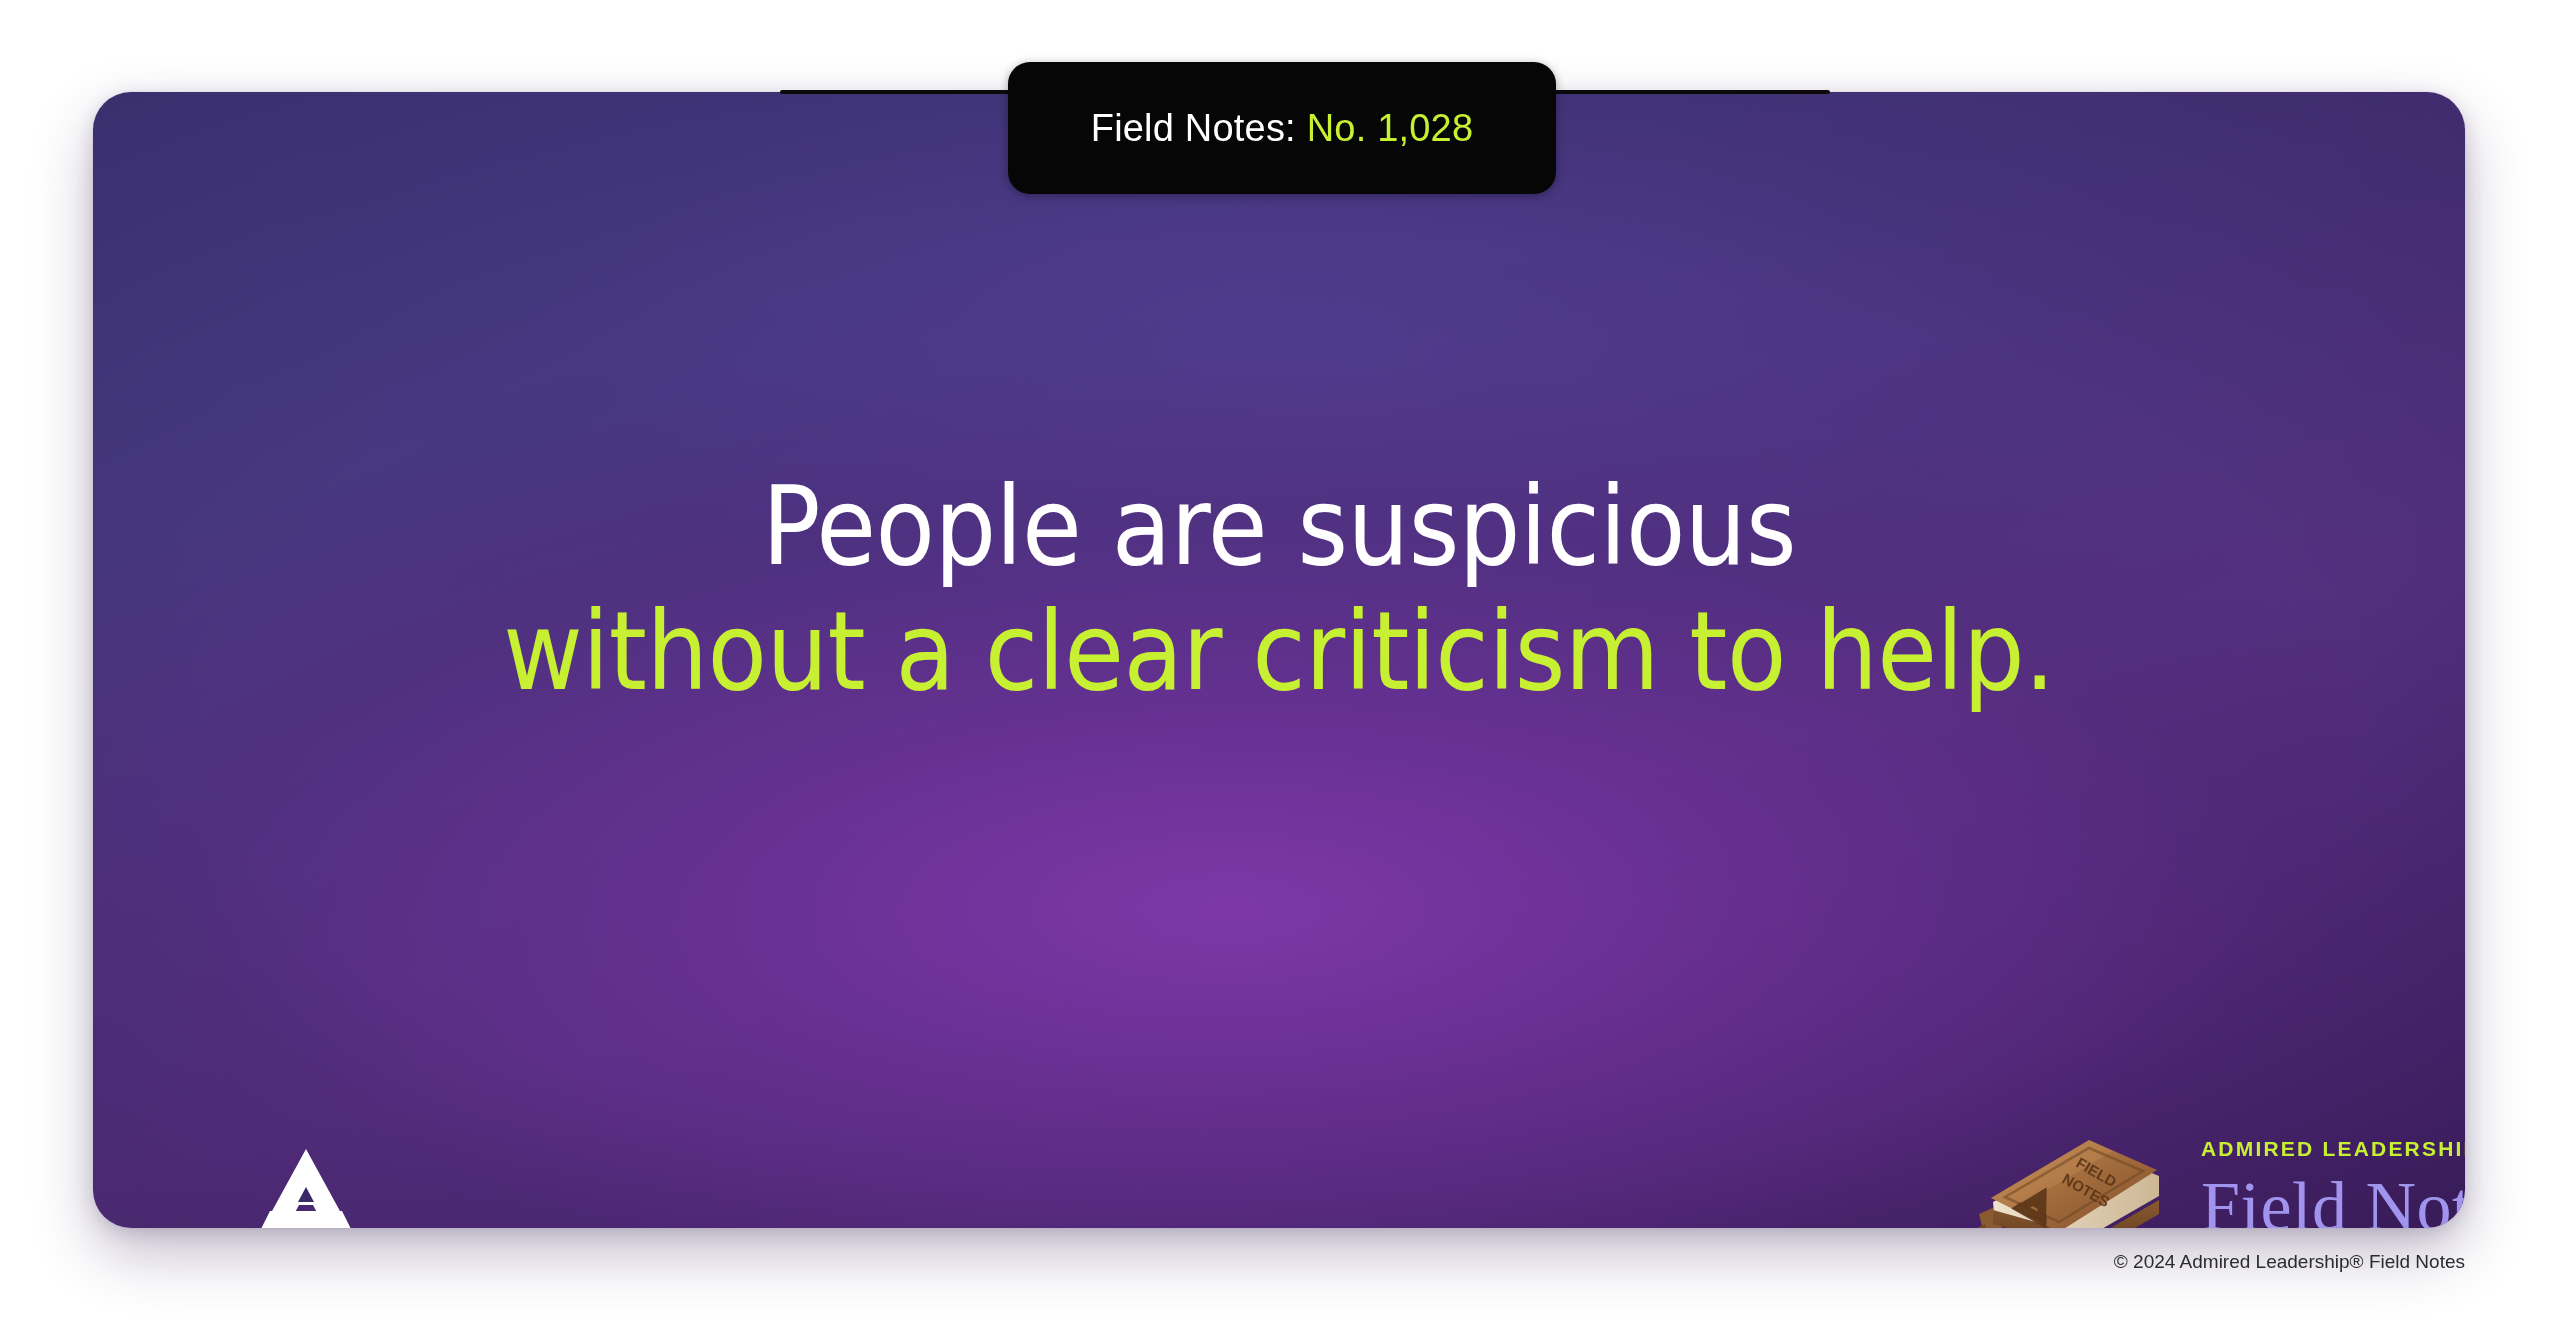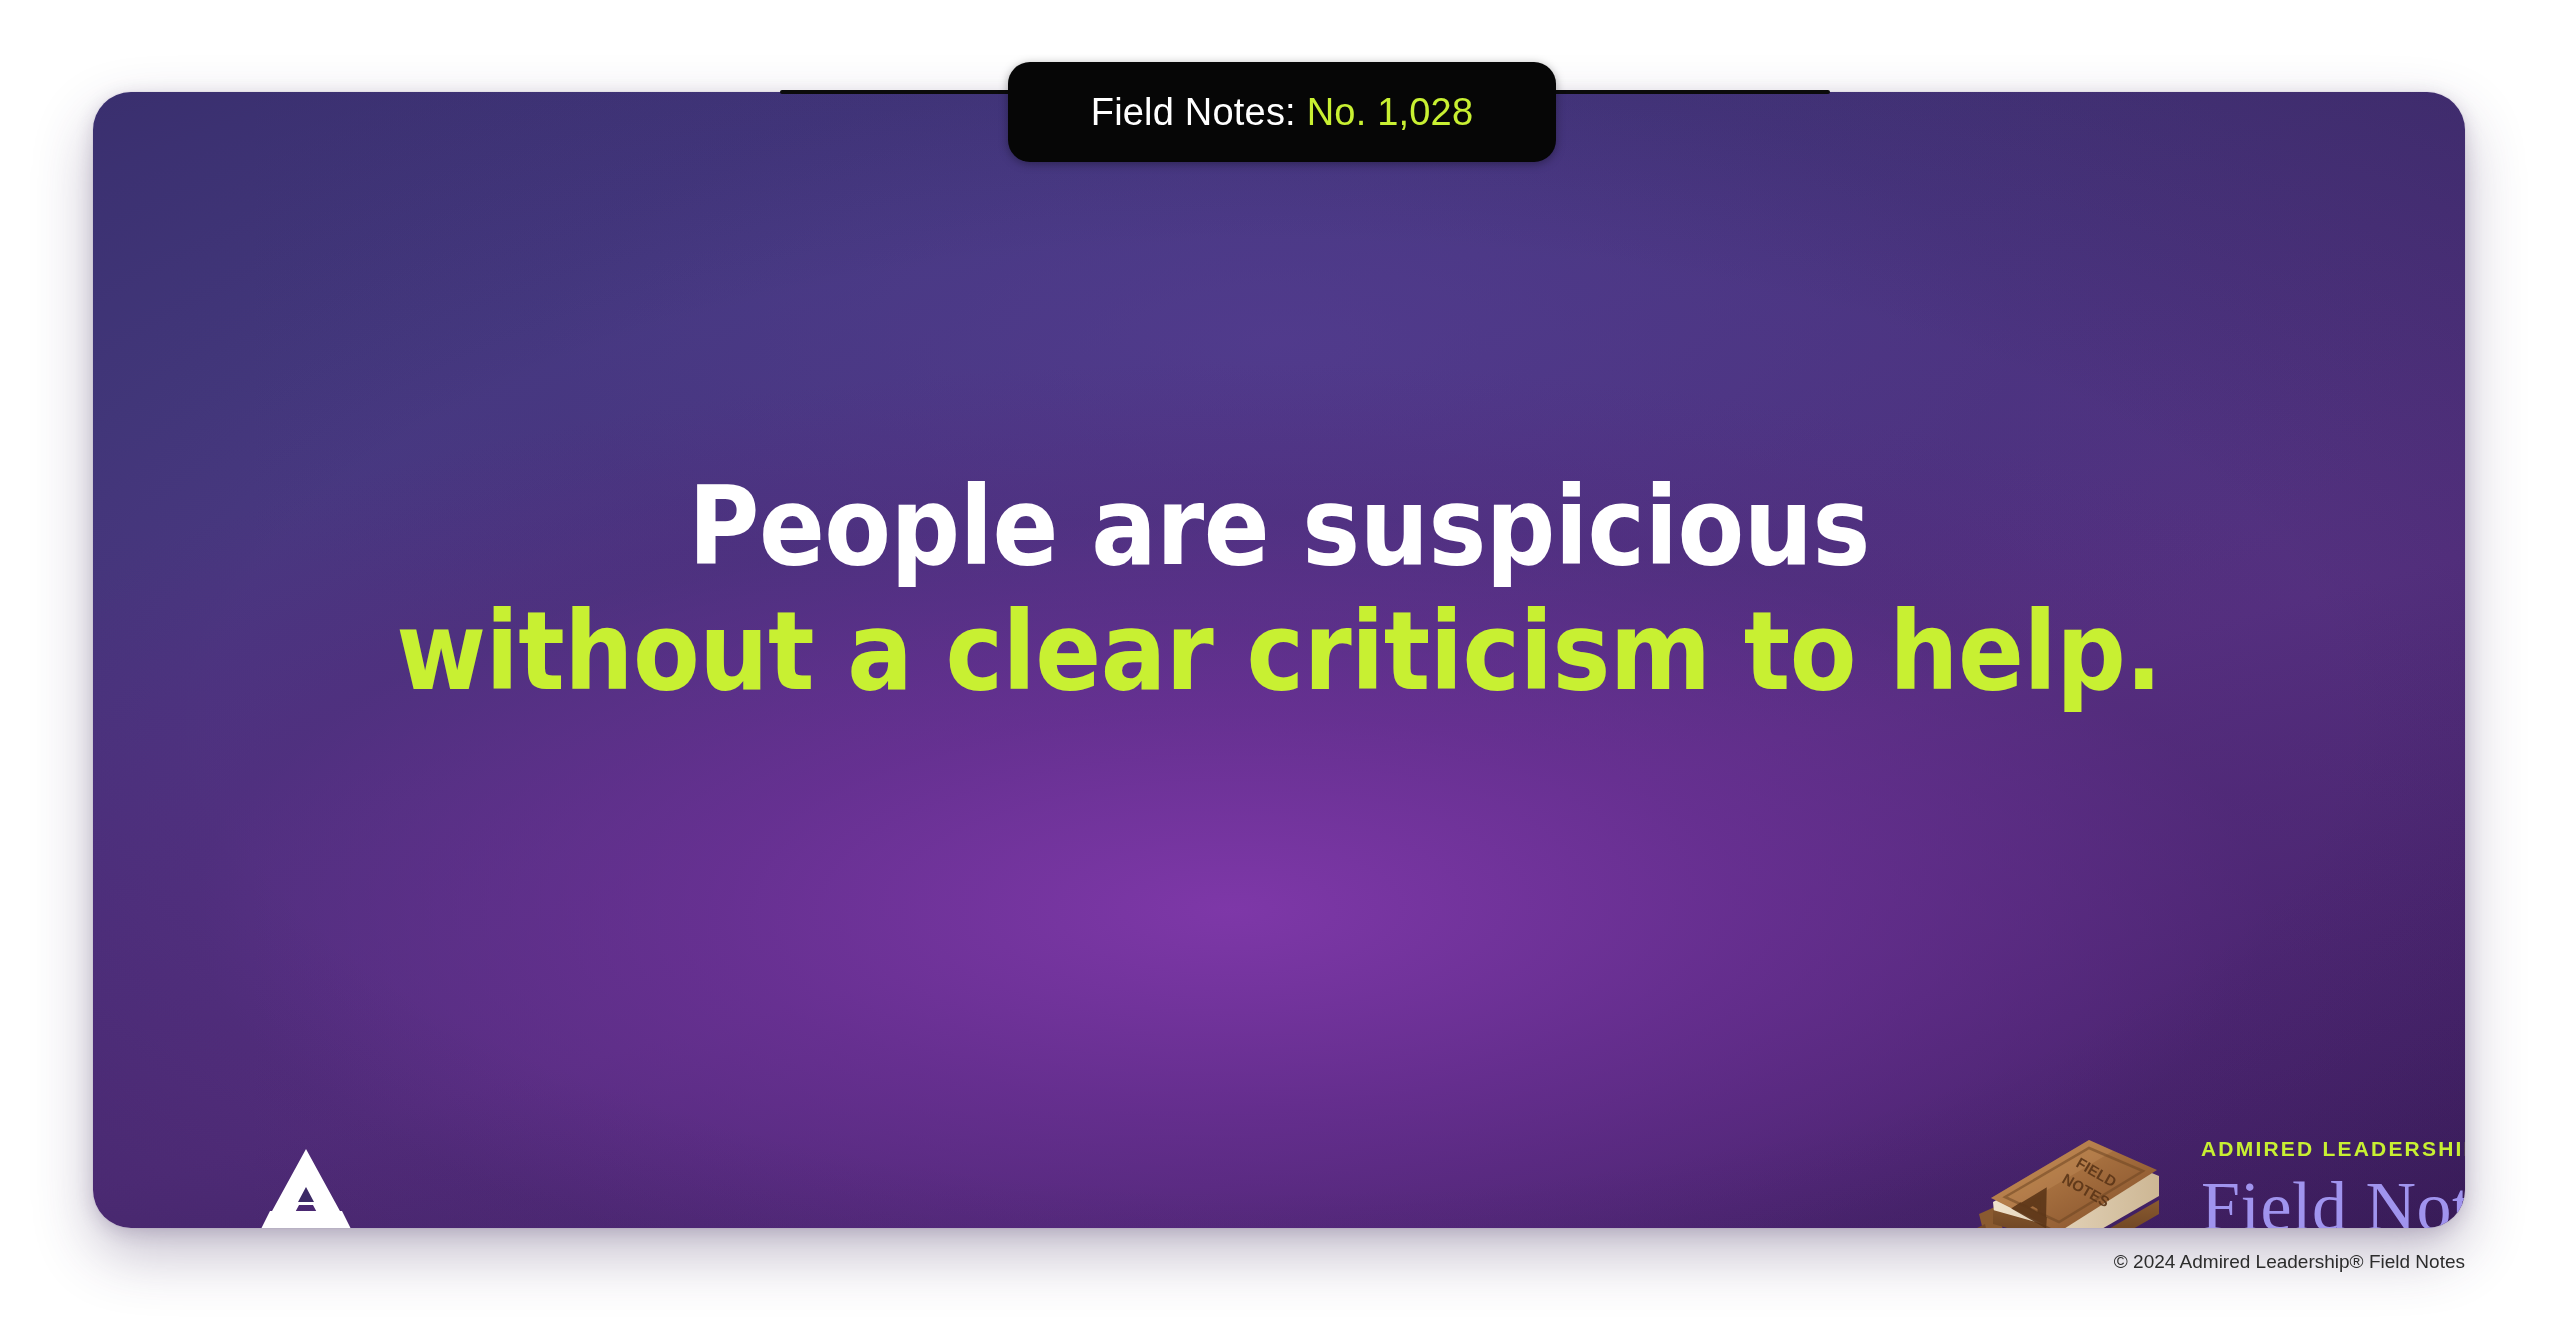--- a/index.html
+++ b/index.html
@@ -66,21 +66,21 @@
     border-radius: 2px;
     z-index: 5;
   }
 
   
   #badge {
     position: absolute;
     left: 1008px;
     top: 62px;
     width: 548px;
-    height: 100px;
+    height: 132px;
     background: #060606;
     border-radius: 22px;
     display: flex;
     align-items: center;
     justify-content: center;
     z-index: 20;
     box-shadow: 0 2px 10px rgba(0,0,0,0.35);
   }
   #badge .badge-text {
     font-size: 38px;
@@ -97,21 +97,21 @@
     left: 0;
     right: 0;
     top: 372px;
     text-align: center;
     z-index: 10;
     font-stretch: condensed;
   }
   #quote .qline {
     font-size: 108px;
     line-height: 125px;
-    font-weight: 700;
+    font-weight: 400;
     letter-spacing: -0.5px;
     white-space: nowrap;
     font-family: "Liberation Sans Narrow", "DejaVu Sans Condensed", "Liberation Sans", sans-serif;
   }
   .c-white  { color: #ffffff; }
   .c-purple { color: #9f92ee; }
   .c-lime   { color: #c8f032; }
 
   
   #corner-logo {

